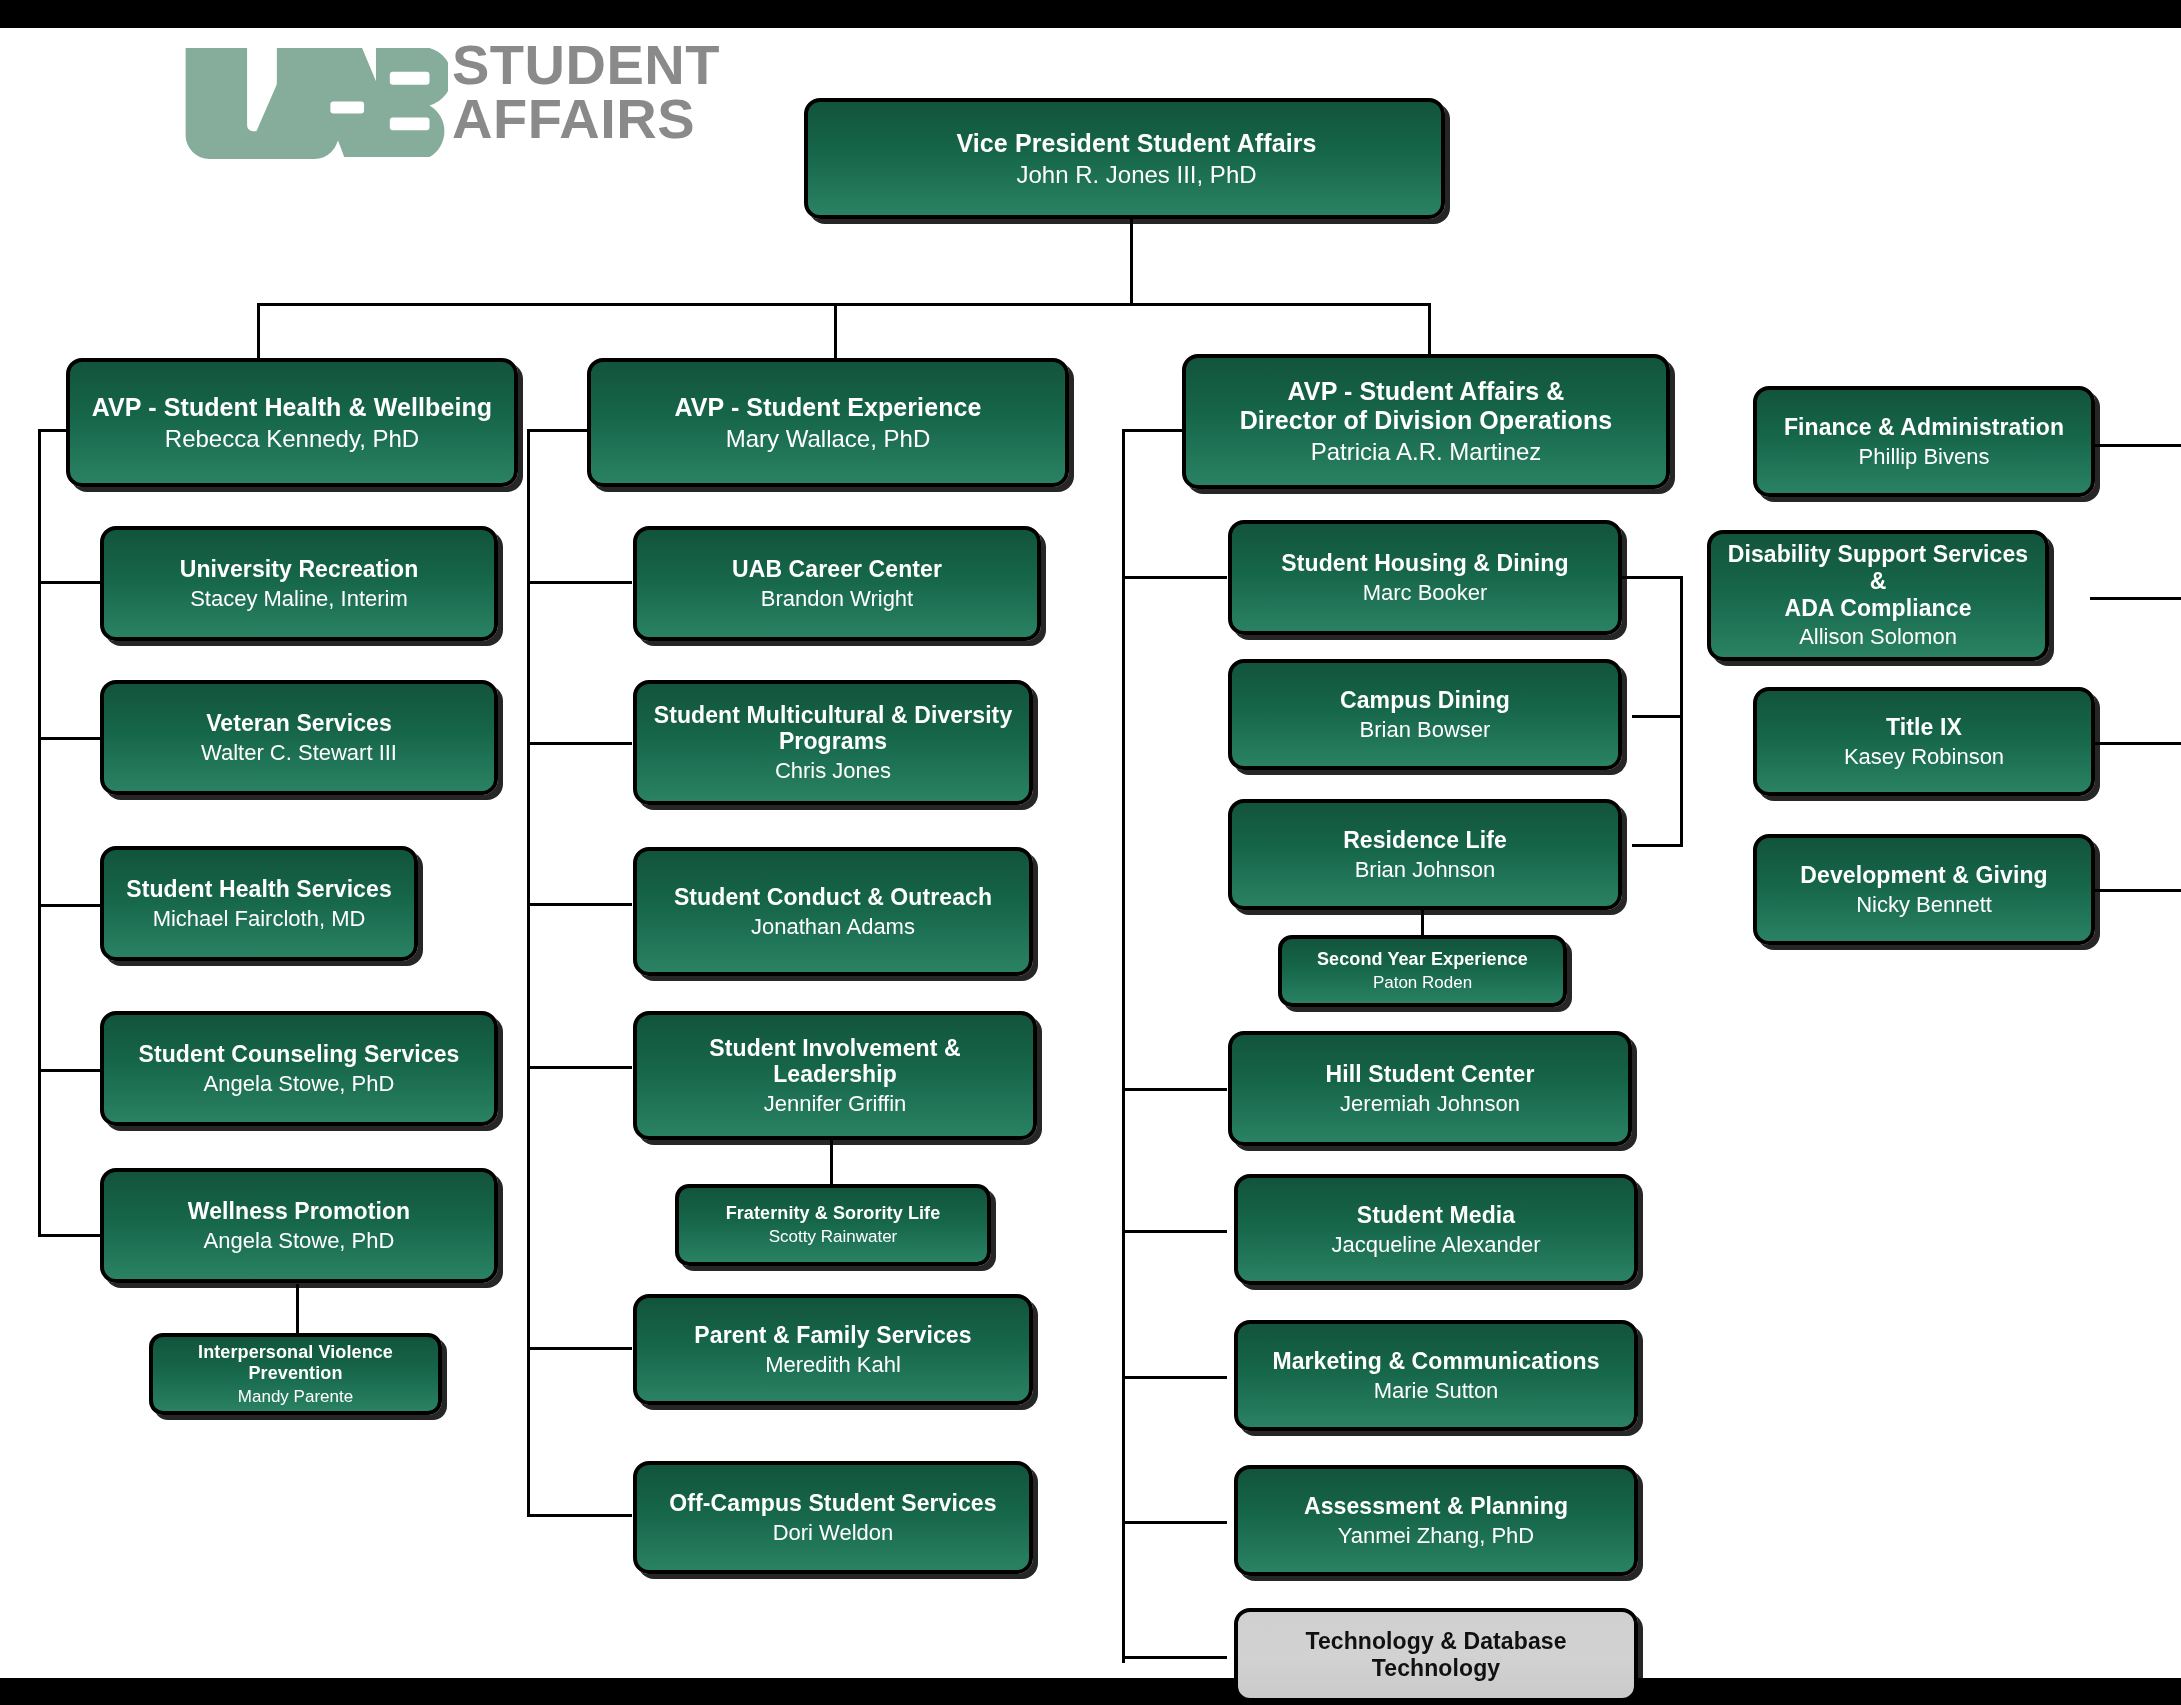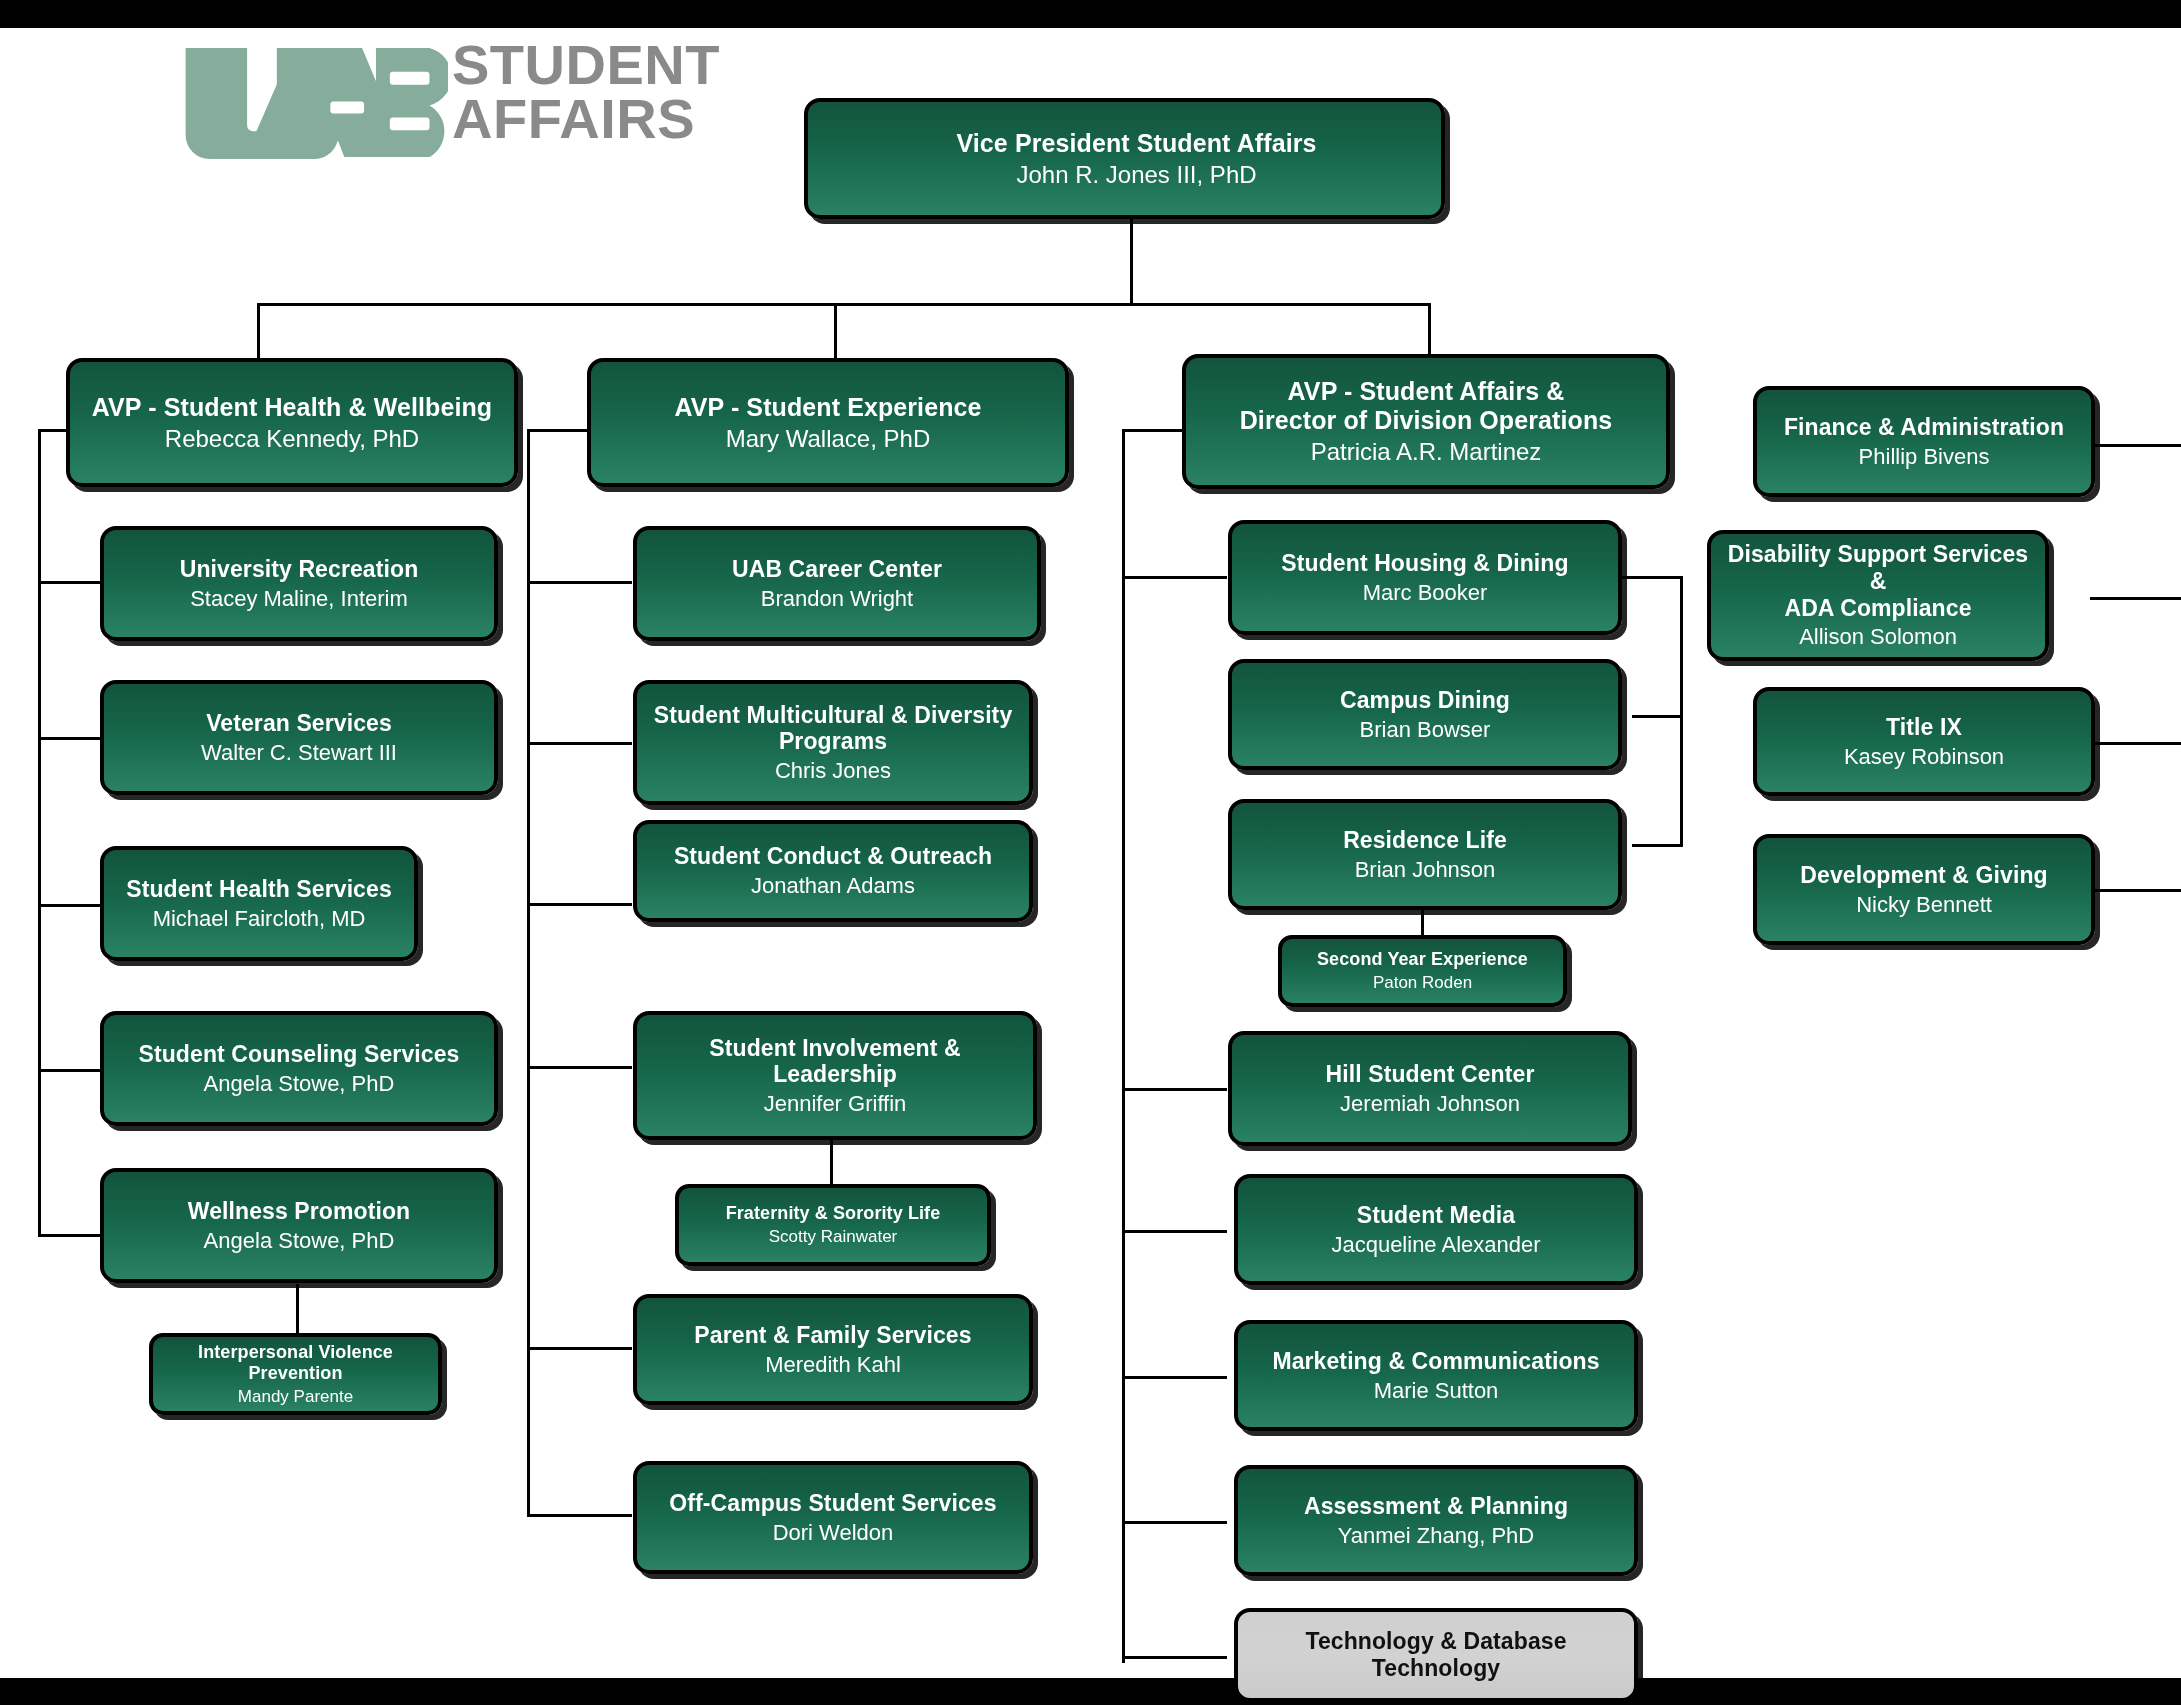--- a/index.html
+++ b/index.html
@@ -171,21 +171,21 @@
     <div class="node" style="left:633px;top:498px;width:408px;height:115px;">
       <div class="t">UAB Career Center</div>
       <div class="s">Brandon Wright</div>
     </div>
 
     <div class="node" style="left:633px;top:652px;width:400px;height:125px;">
       <div class="t">Student Multicultural &amp; Diversity Programs</div>
       <div class="s">Chris Jones</div>
     </div>
 
-    <div class="node" style="left:633px;top:792px;width:400px;height:102px;">
+    <div class="node" style="left:633px;top:819px;width:400px;height:129px;">
       <div class="t">Student Conduct &amp; Outreach</div>
       <div class="s">Jonathan Adams</div>
     </div>
 
     <div class="node" style="left:633px;top:983px;width:404px;height:129px;">
       <div class="t">Student Involvement &amp; Leadership</div>
       <div class="s">Jennifer Griffin</div>
     </div>
 
     <div class="node sm" style="left:675px;top:1156px;width:316px;height:82px;">

